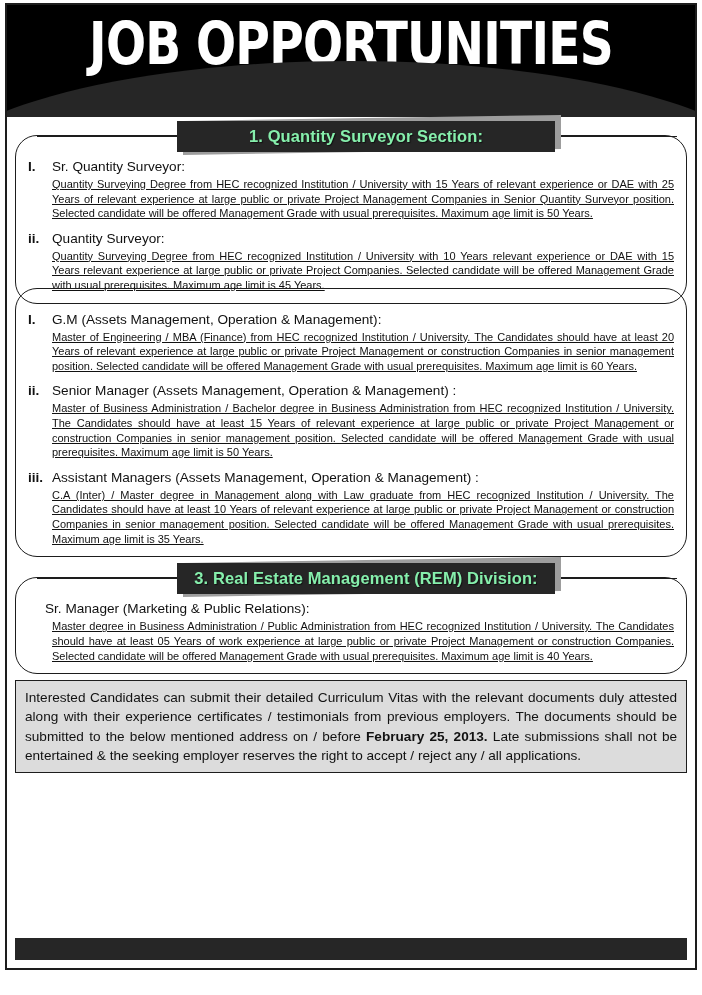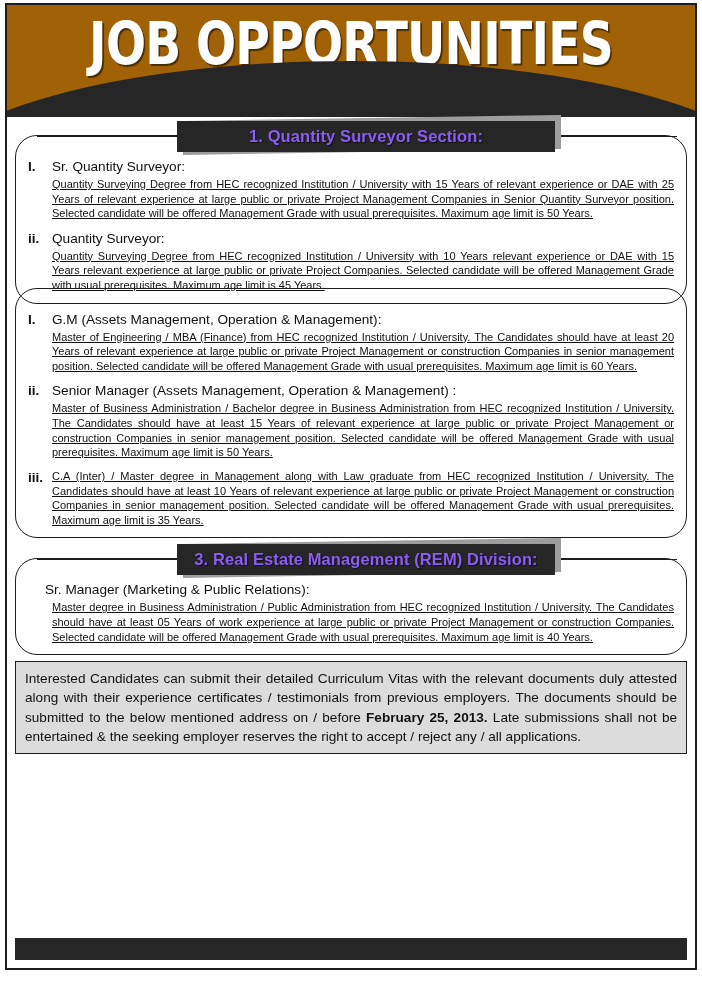--- a/index.html
+++ b/index.html
@@ -24,21 +24,21 @@
     border: 2px solid #1d1d1d;
     box-sizing: border-box;
     background: #ffffff;
     overflow: hidden;
   }
 
   
   .masthead {
     position: relative;
     height: 112px;
-    background: #a16207;
+    background: #000000;
     overflow: hidden;
   }
   .masthead-title {
     position: absolute;
     left: 0;
     right: 0;
     top: 8px;
     text-align: center;
     color: #ffffff;
     font-family: "DejaVu Sans", sans-serif;
@@ -105,21 +105,21 @@
     left: 162px;
     right: 132px;
     top: 4px;
     height: 31px;
     background: #262626;
     display: flex;
     align-items: center;
     justify-content: center;
   }
   .band-title {
-    color: #8b5cf6;
+    color: #86efac;
     font-size: 16.5px;
     font-weight: bold;
     letter-spacing: 0.1px;
     white-space: nowrap;
     text-shadow: 1px 1px 1px rgba(0,0,0,0.6);
   }
   
   .band-rule {
     position: absolute;
     top: 19px;
@@ -241,20 +241,21 @@
           <div class="post">
             <div class="post-num">ii.</div>
             <div class="post-body">
               <div class="post-title">Senior Manager (Assets Management, Operation  &amp; Management) :</div>
               <div class="post-desc">Master of Business Administration / Bachelor degree in Business Administration from HEC recognized Institution / University. The Candidates should have at least 15 Years of relevant experience at large public or private Project Management or construction Companies in senior management position. Selected candidate will be offered Management Grade with usual prerequisites. Maximum age limit is 50 Years.</div>
             </div>
           </div>
           <div class="post">
             <div class="post-num">iii.</div>
             <div class="post-body">
+              <div class="post-title">Assistant  Managers (Assets Management, Operation  &amp; Management) :</div>
               <div class="post-desc">C.A (Inter) / Master degree in Management along with Law graduate from HEC recognized Institution / University. The Candidates should have at least 10 Years of relevant experience at large public or private Project Management or construction Companies in senior management position. Selected candidate will be offered Management Grade with usual prerequisites. Maximum age limit is 35 Years.</div>
             </div>
           </div>
         </div>
       </div>
       <div class="section">
         <div class="band-wrap">
           <div class="band-rule left"></div>
           <div class="band-rule right"></div>
           <div class="band-shadow"></div>

